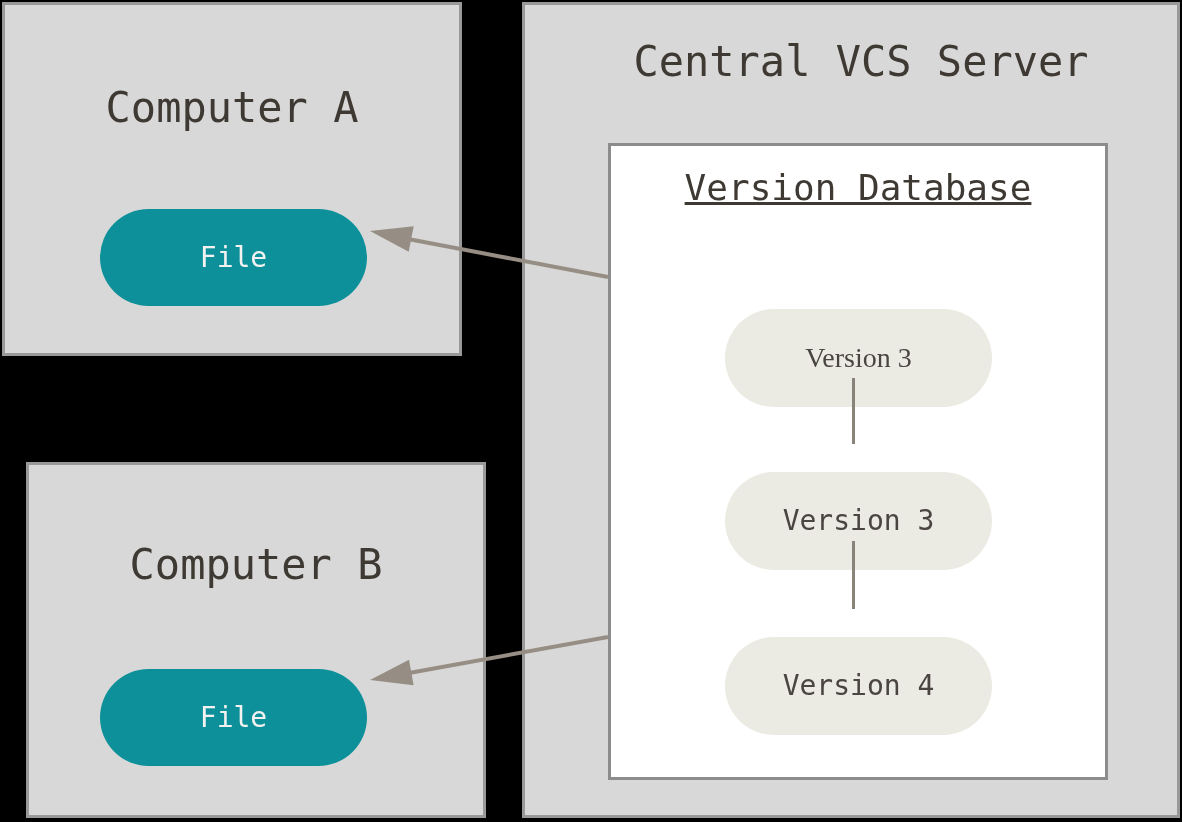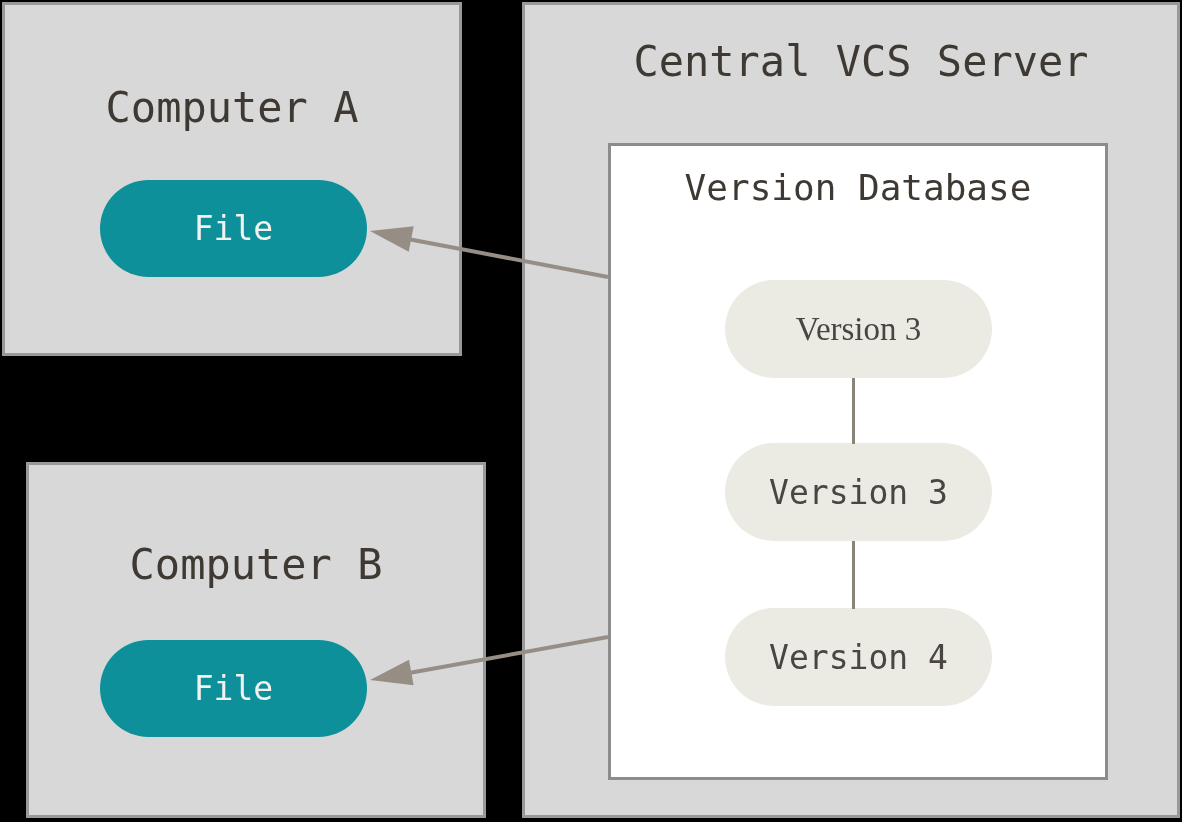--- a/index.html
+++ b/index.html
@@ -48,27 +48,29 @@
     width:500px; height:637px;
     background:var(--white-box-fill);
     border:3px solid var(--white-box-border);
   }
   .vdb-title {
     position:absolute; left:0; top:24px; width:100%;
     text-align:center;
     font-size:36px; line-height:1;
     color:var(--title-text);
     white-space:nowrap;
+    text-decoration:underline;
   }
   .pill {
     position:absolute;
     display:flex; align-items:center; justify-content:center;
-    font-size:33px; line-height:1;
+    font-size:28px; line-height:1;
     border-radius:49px;
     white-space:nowrap;
+    margin-top:29px;
   }
   .pill-file {
     left:100px; width:267px; height:97px;
     background:var(--teal);
     color:var(--teal-text);
   }
   .pill-file-a { top:180px; }
   .pill-file-b { top:640px; }
   .pill-version {
     left:725px; width:267px; height:98px;

